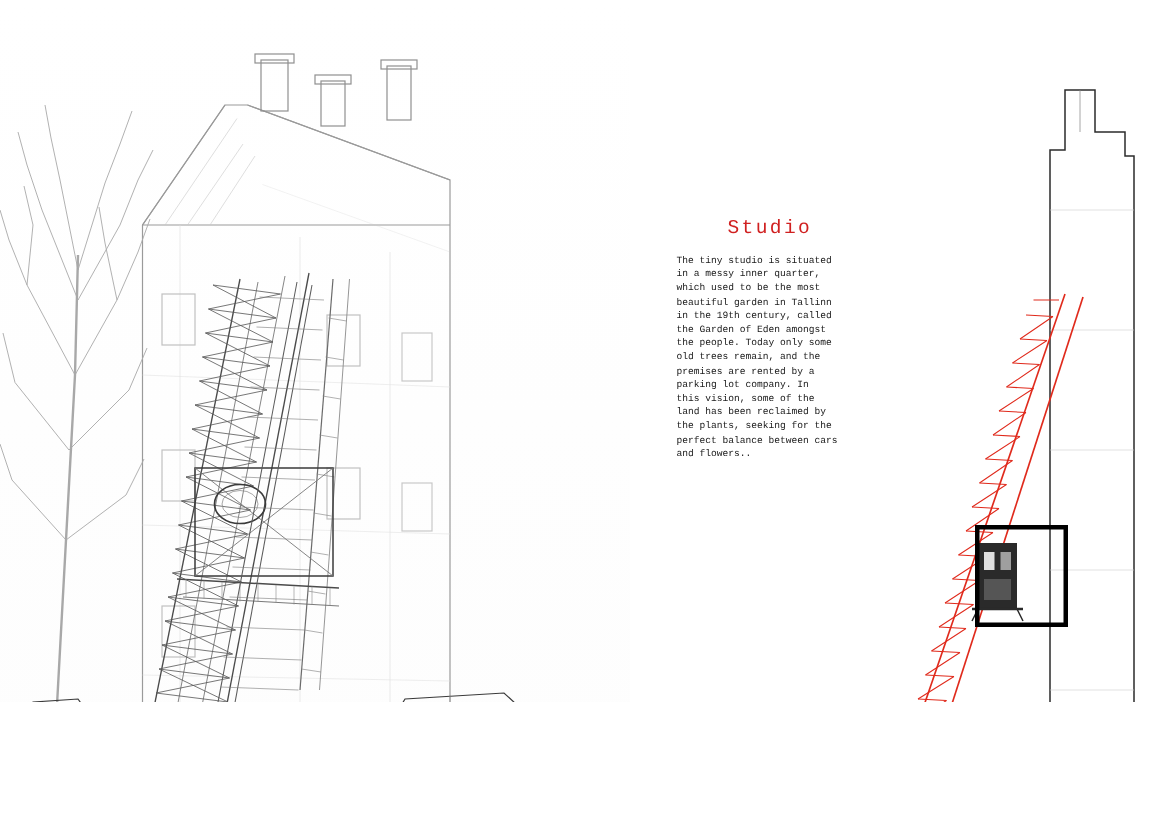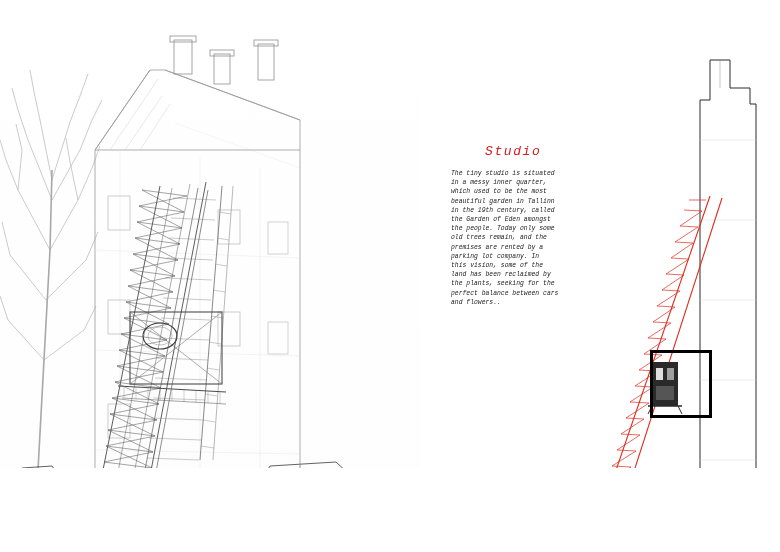--- a/index.html
+++ b/index.html
@@ -7,21 +7,20 @@
     padding: 0;
     background: #ffffff;
   }
   #page {
     position: relative;
     width: 780px;
     height: 468px;
     background: #ffffff;
     overflow: hidden;
     font-family: "Liberation Sans", sans-serif;
-    font-style: italic;
   }
   
   .panel-left {
     position: absolute;
     left: 0; top: 0;
     width: 420px; height: 552px;
     overflow: hidden;
   }
   .panel-right {
     position: absolute;

